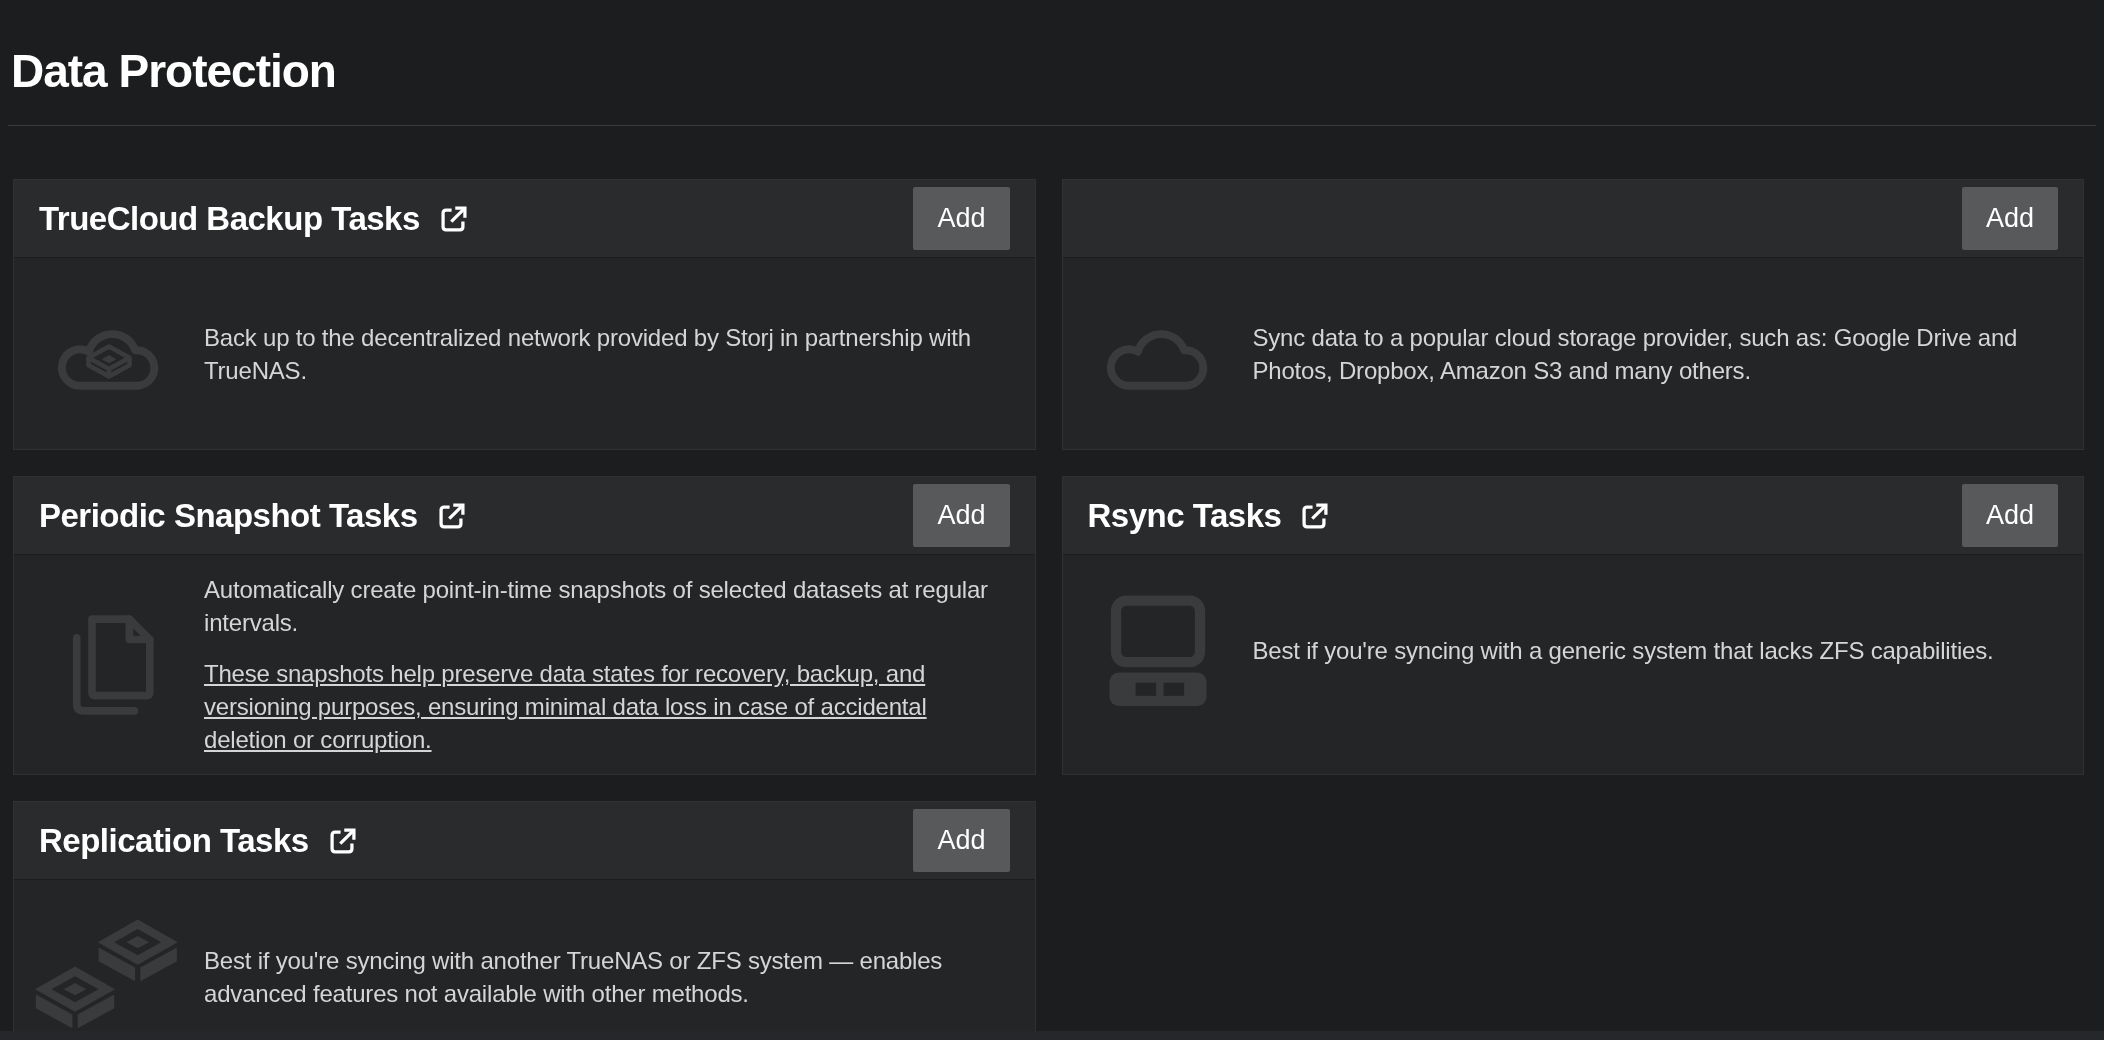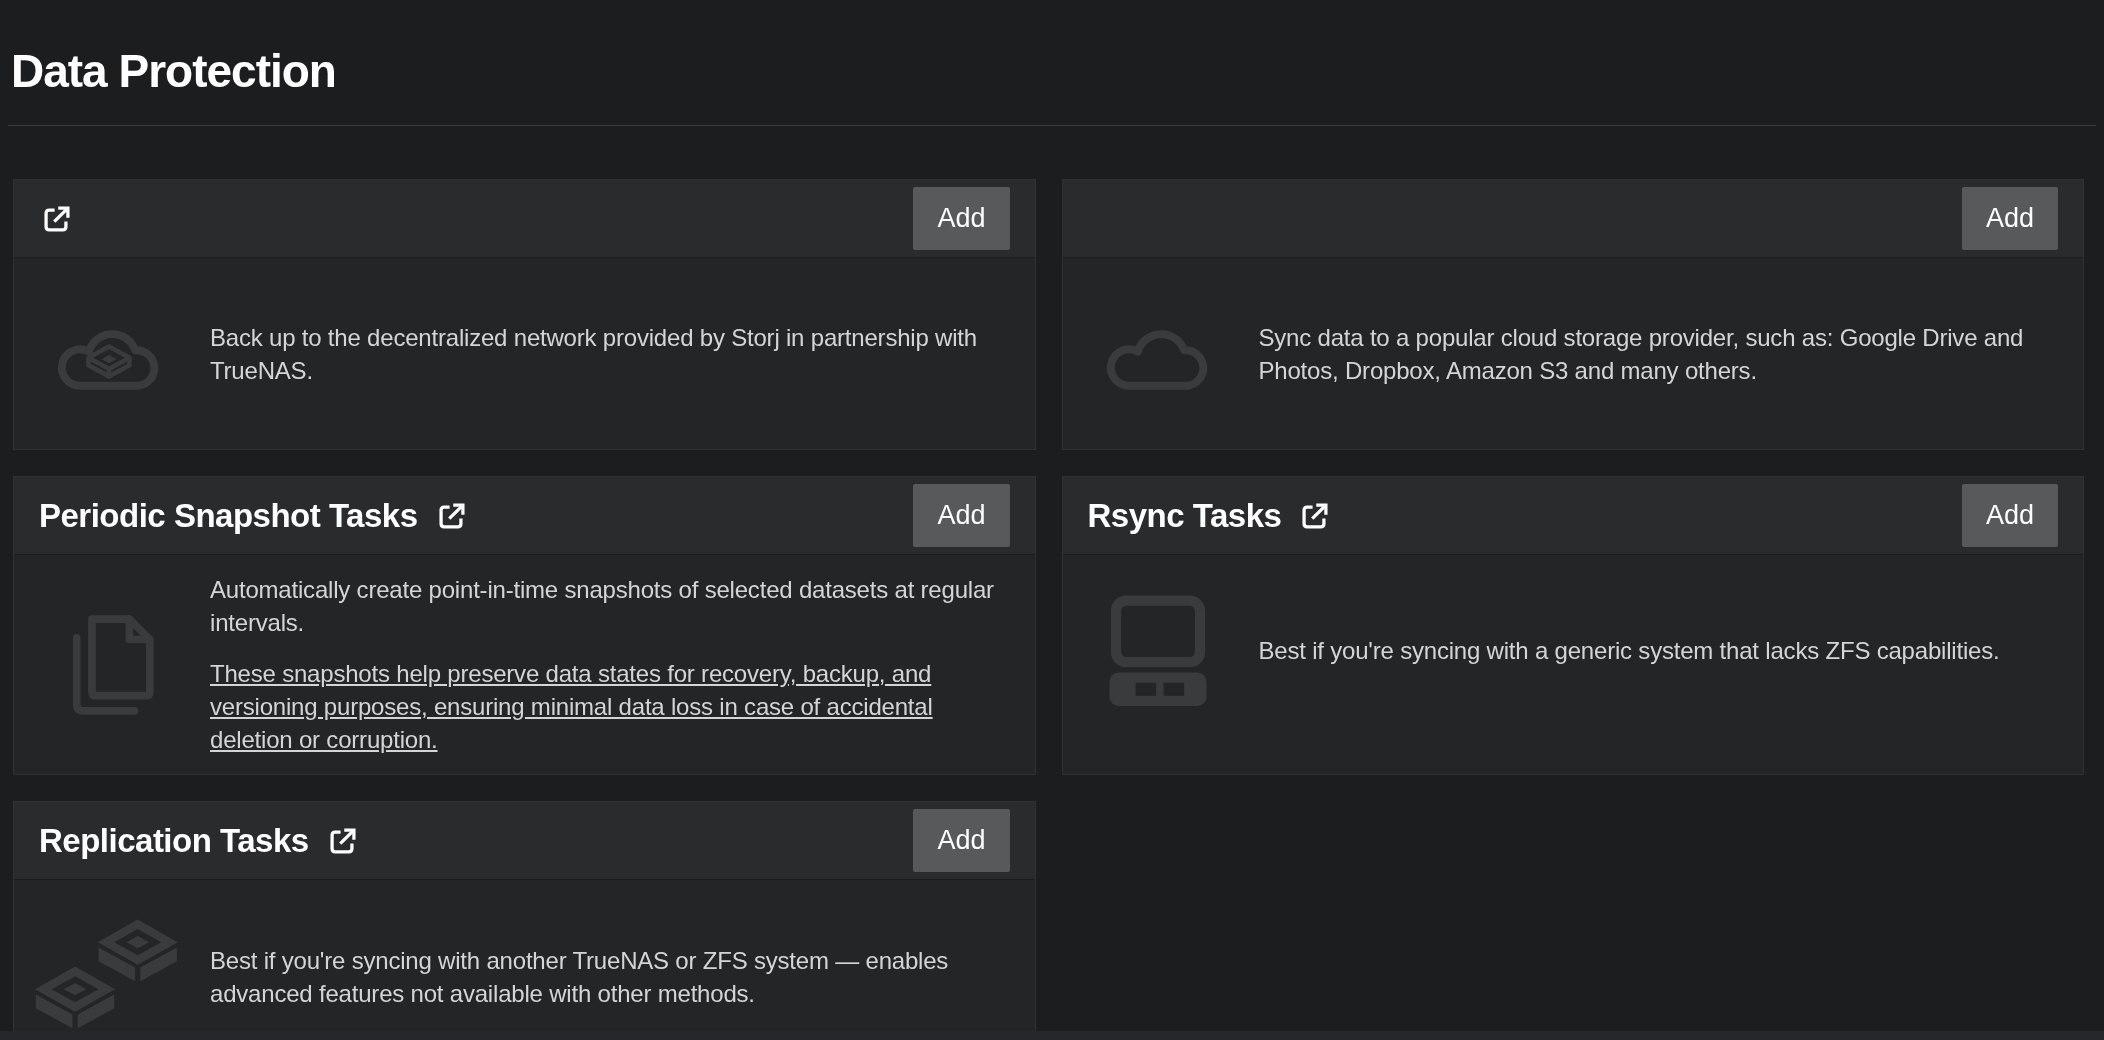--- a/index.html
+++ b/index.html
@@ -74,21 +74,20 @@
     border-radius: 2px;
     font-family: "Liberation Sans", sans-serif;
     font-size: 27px;
     cursor: pointer;
   }
   .card-body {
     display: flex;
     align-items: center;
     min-height: 191px;
     padding: 18px 28px 18px 0;
-    gap: 6px;
   }
   .card-replication .card-body { min-height: 194px; }
   .icon-box {
     width: 190px;
     flex: 0 0 190px;
     display: flex;
     justify-content: center;
     align-items: center;
   }
   .card-text {
@@ -113,20 +112,21 @@
 <body>
 
 <h1 class="page-title">Data Protection</h1>
 <hr class="title-divider">
 
 <div class="cards-grid">
 
   <section class="card card-truecloud">
     <div class="card-header">
       <a class="card-title-link">
+        <span class="card-title">TrueCloud Backup Tasks</span>
         <span class="ext-icon">
           <svg viewBox="0 0 24 24" fill="none" stroke="#ffffff" stroke-width="2.3">
             <path d="M11 5 H7.2 Q5 5 5 7.2 V16.8 Q5 19 7.2 19 H16.8 Q19 19 19 16.8 V13"></path>
             <path d="M13.6 3.6 H20.4 V10.4"></path>
             <path d="M10.8 13.2 L20 4"></path>
           </svg>
         </span>
       </a>
       <button class="add-btn">Add</button>
     </div>

